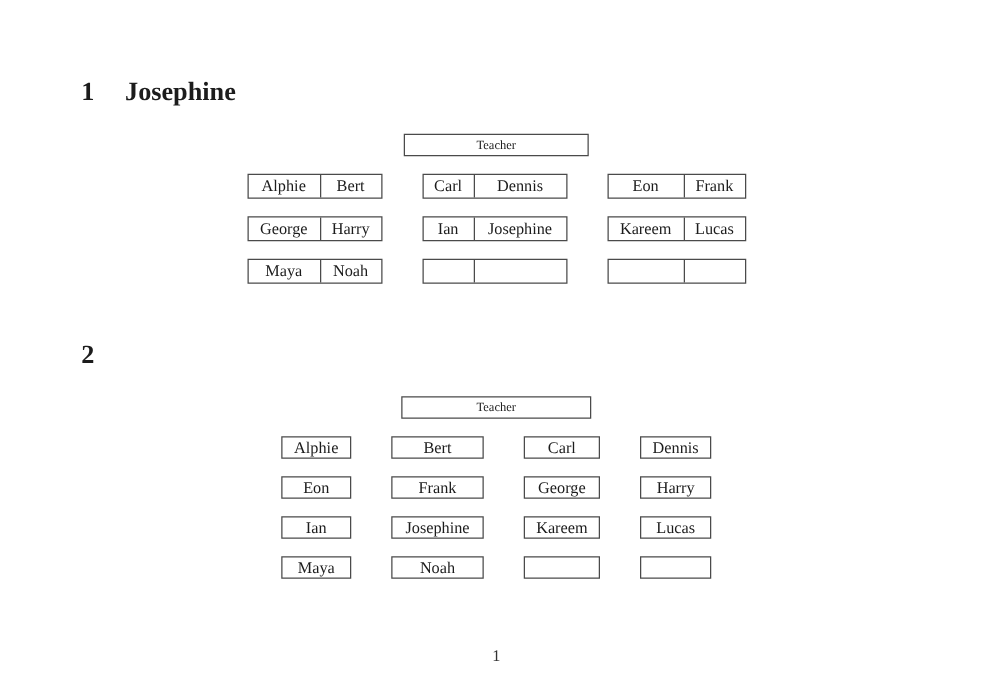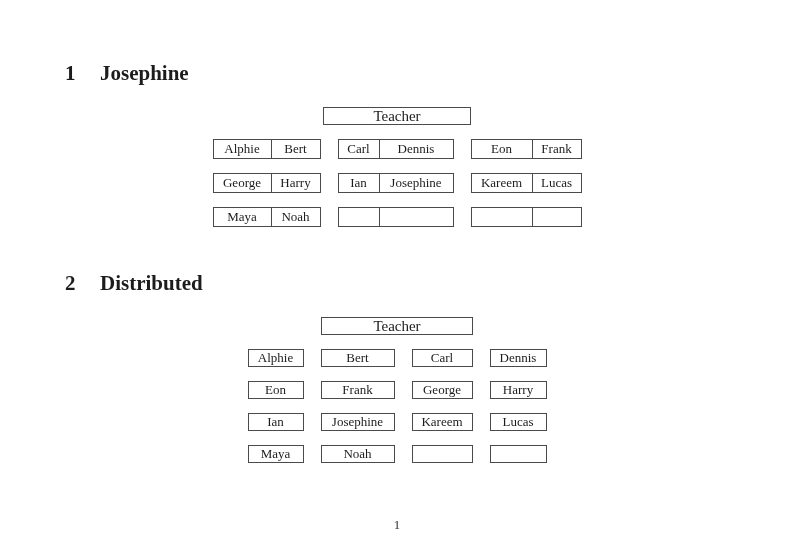--- a/index.html
+++ b/index.html
@@ -36,36 +36,36 @@
   }
 
   
   .teacher-box {
     border: 1px solid #4a4a4a;
     box-sizing: border-box;
     height: 18px;
     display: flex;
     align-items: center;
     justify-content: center;
-    font-size: 15px;
+    font-size: 10px;
     background: #fff;
   }
   #teacher-classical { top: 107px; }
   #teacher-classical .teacher-box { width: 148px; }
   #teacher-distributed { top: 317px; }
   #teacher-distributed .teacher-box { width: 152px; }
 
   .grid { position: absolute; left: 0; right: 0; }
   #classical-grid { top: 139px; }
   #distributed-grid { top: 349px; }
 
   .desk-row {
     display: flex;
     justify-content: center;
-    gap: 17px;
+    gap: 32px;
     margin-bottom: 14px;
   }
 
   .desk {
     display: flex;
     border: 1px solid #4a4a4a;
     height: 18px;
     box-sizing: content-box;
     background: #fff;
   }
@@ -165,21 +165,20 @@
       <div class="desk">
         <div class="seat c3a"></div>
         <div class="seat c3b"></div>
       </div>
     </div>
 
   </div>
 
   <div class="section-heading" id="heading-2">
     <span class="sec-num">2</span>
-    <span class="sec-title">Distributed</span>
   </div>
 
   <div class="center-row" id="teacher-distributed">
     <div class="teacher-box">Teacher</div>
   </div>
 
   <div class="grid" id="distributed-grid">
 
     <div class="desk-row">
       <div class="dseat d1">Alphie</div>

